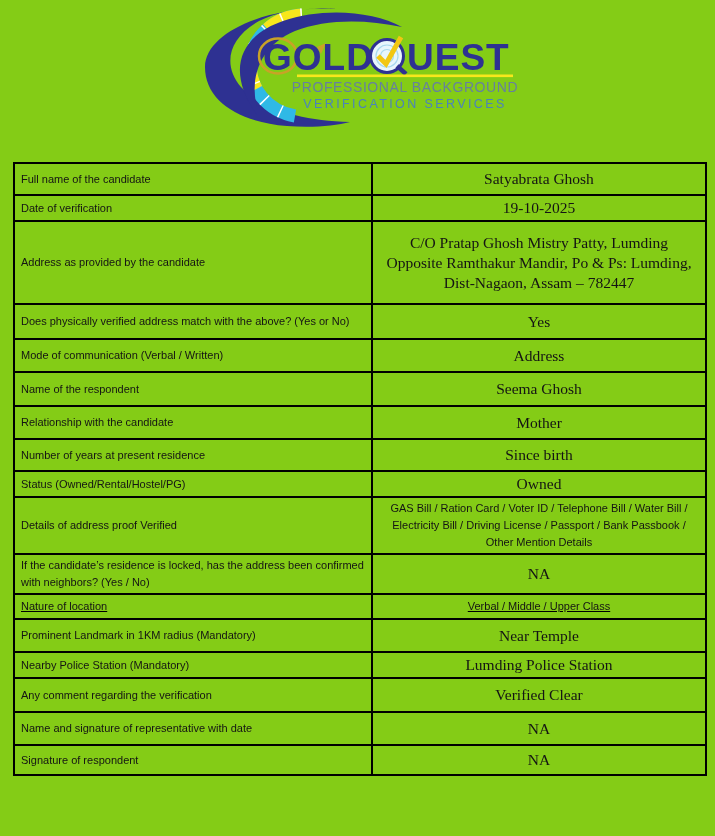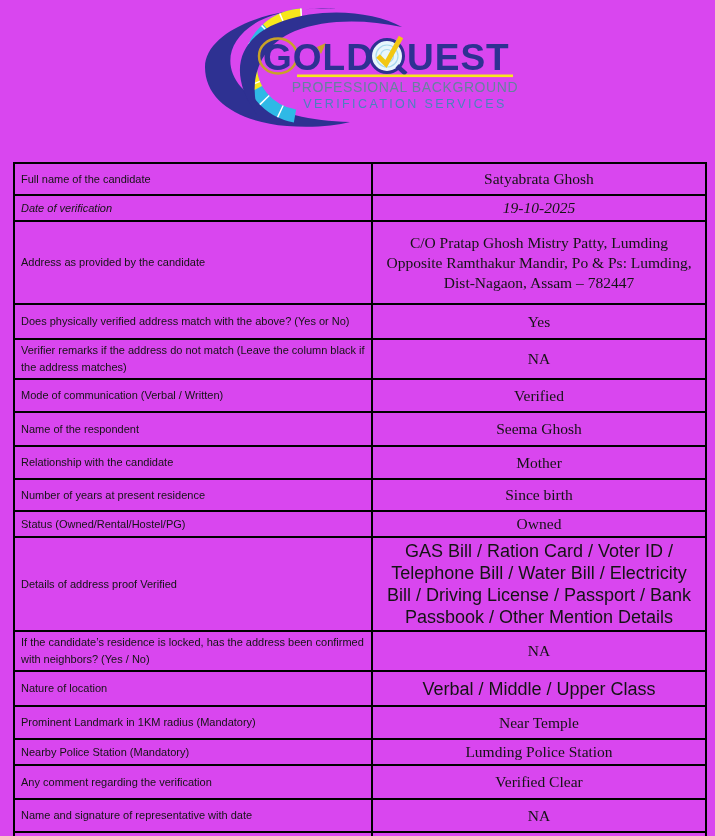--- a/index.html
+++ b/index.html
@@ -1,20 +1,20 @@
 <!DOCTYPE html>
 <html><head>
 <meta charset="utf-8">
 <style>
   html,body{margin:0;padding:0;background:#ffffff;}
   .page{
     position:relative;
     width:715px;
     height:836px;
-    background:#d946ef;
+    background:#84cc16;
     font-family:"Liberation Sans",sans-serif;
     overflow:hidden;
   }
   .logo-wrap{
     display:flex;
     justify-content:center;
     padding-top:3px;
     height:133px;
   }
   .brand-text{
@@ -46,22 +46,22 @@
     color:#141414;
     padding:2px 8px;
   }
   .value-serif{
     font-family:"Liberation Serif","DejaVu Serif",serif;
     font-size:15.5px;
     line-height:20px;
   }
   .value-sans{
     font-family:"Liberation Sans","DejaVu Sans",sans-serif;
-    font-size:18px;
-    line-height:22px;
+    font-size:11px;
+    line-height:17px;
     margin-left:36px;
   }
 </style>
 </head>
 <body>
 
 <div class="page">
 
   <div class="logo-wrap">
     <svg width="322" height="132" viewBox="0 0 322 132" xmlns="http://www.w3.org/2000/svg">
@@ -105,39 +105,35 @@
   <table class="verification">
     <colgroup>
       <col style="width:358px">
       <col style="width:334px">
     </colgroup>
     <tbody>
         <tr style="height: 32px;">
           <td class="label-cell">Full name of the candidate</td>
           <td class="value-cell value-serif">Satyabrata Ghosh</td>
         </tr>
-        <tr style="height: 18px; font-style: italic;">
+        <tr style="height: 18px;">
           <td class="label-cell">Date of verification</td>
           <td class="value-cell value-serif">19-10-2025</td>
         </tr>
         <tr style="height: 83px;">
           <td class="label-cell">Address as provided by the candidate</td>
           <td class="value-cell value-serif">C/O Pratap Ghosh Mistry Patty, Lumding Opposite Ramthakur Mandir, Po &amp; Ps: Lumding, Dist-Nagaon, Assam – 782447</td>
         </tr>
         <tr style="height: 35px;">
           <td class="label-cell">Does physically verified address match with the above? (Yes or No)</td>
           <td class="value-cell value-serif">Yes</td>
         </tr>
-        <tr style="height: 35px;">
-          <td class="label-cell">Verifier remarks if the address do not match (Leave the column black if the address matches)</td>
-          <td class="value-cell value-serif">NA</td>
-        </tr>
         <tr style="height: 33px;">
           <td class="label-cell">Mode of communication (Verbal / Written)</td>
-          <td class="value-cell value-serif">Verified</td>
+          <td class="value-cell value-serif">Address</td>
         </tr>
         <tr style="height: 34px;">
           <td class="label-cell">Name of the respondent</td>
           <td class="value-cell value-serif">Seema Ghosh</td>
         </tr>
         <tr style="height: 33px;">
           <td class="label-cell">Relationship with the candidate</td>
           <td class="value-cell value-serif">Mother</td>
         </tr>
         <tr style="height: 32px;">
@@ -149,21 +145,21 @@
           <td class="value-cell value-serif">Owned</td>
         </tr>
         <tr style="height: 52px;">
           <td class="label-cell">Details of address proof Verified</td>
           <td class="value-cell value-sans">GAS Bill / Ration Card / Voter ID / Telephone Bill / Water Bill / Electricity Bill / Driving License / Passport / Bank Passbook / Other Mention Details</td>
         </tr>
         <tr style="height: 35px;">
           <td class="label-cell">If the candidate’s residence is locked, has the address been confirmed with neighbors? (Yes / No)</td>
           <td class="value-cell value-serif">NA</td>
         </tr>
-        <tr style="height: 35px;">
+        <tr style="height: 25px; text-decoration: underline;">
           <td class="label-cell">Nature of location</td>
           <td class="value-cell value-sans">Verbal / Middle / Upper Class</td>
         </tr>
         <tr style="height: 33px;">
           <td class="label-cell">Prominent Landmark in 1KM radius (Mandatory)</td>
           <td class="value-cell value-serif">Near Temple</td>
         </tr>
         <tr style="height: 19px;">
           <td class="label-cell">Nearby Police Station (Mandatory)</td>
           <td class="value-cell value-serif">Lumding Police Station</td>

